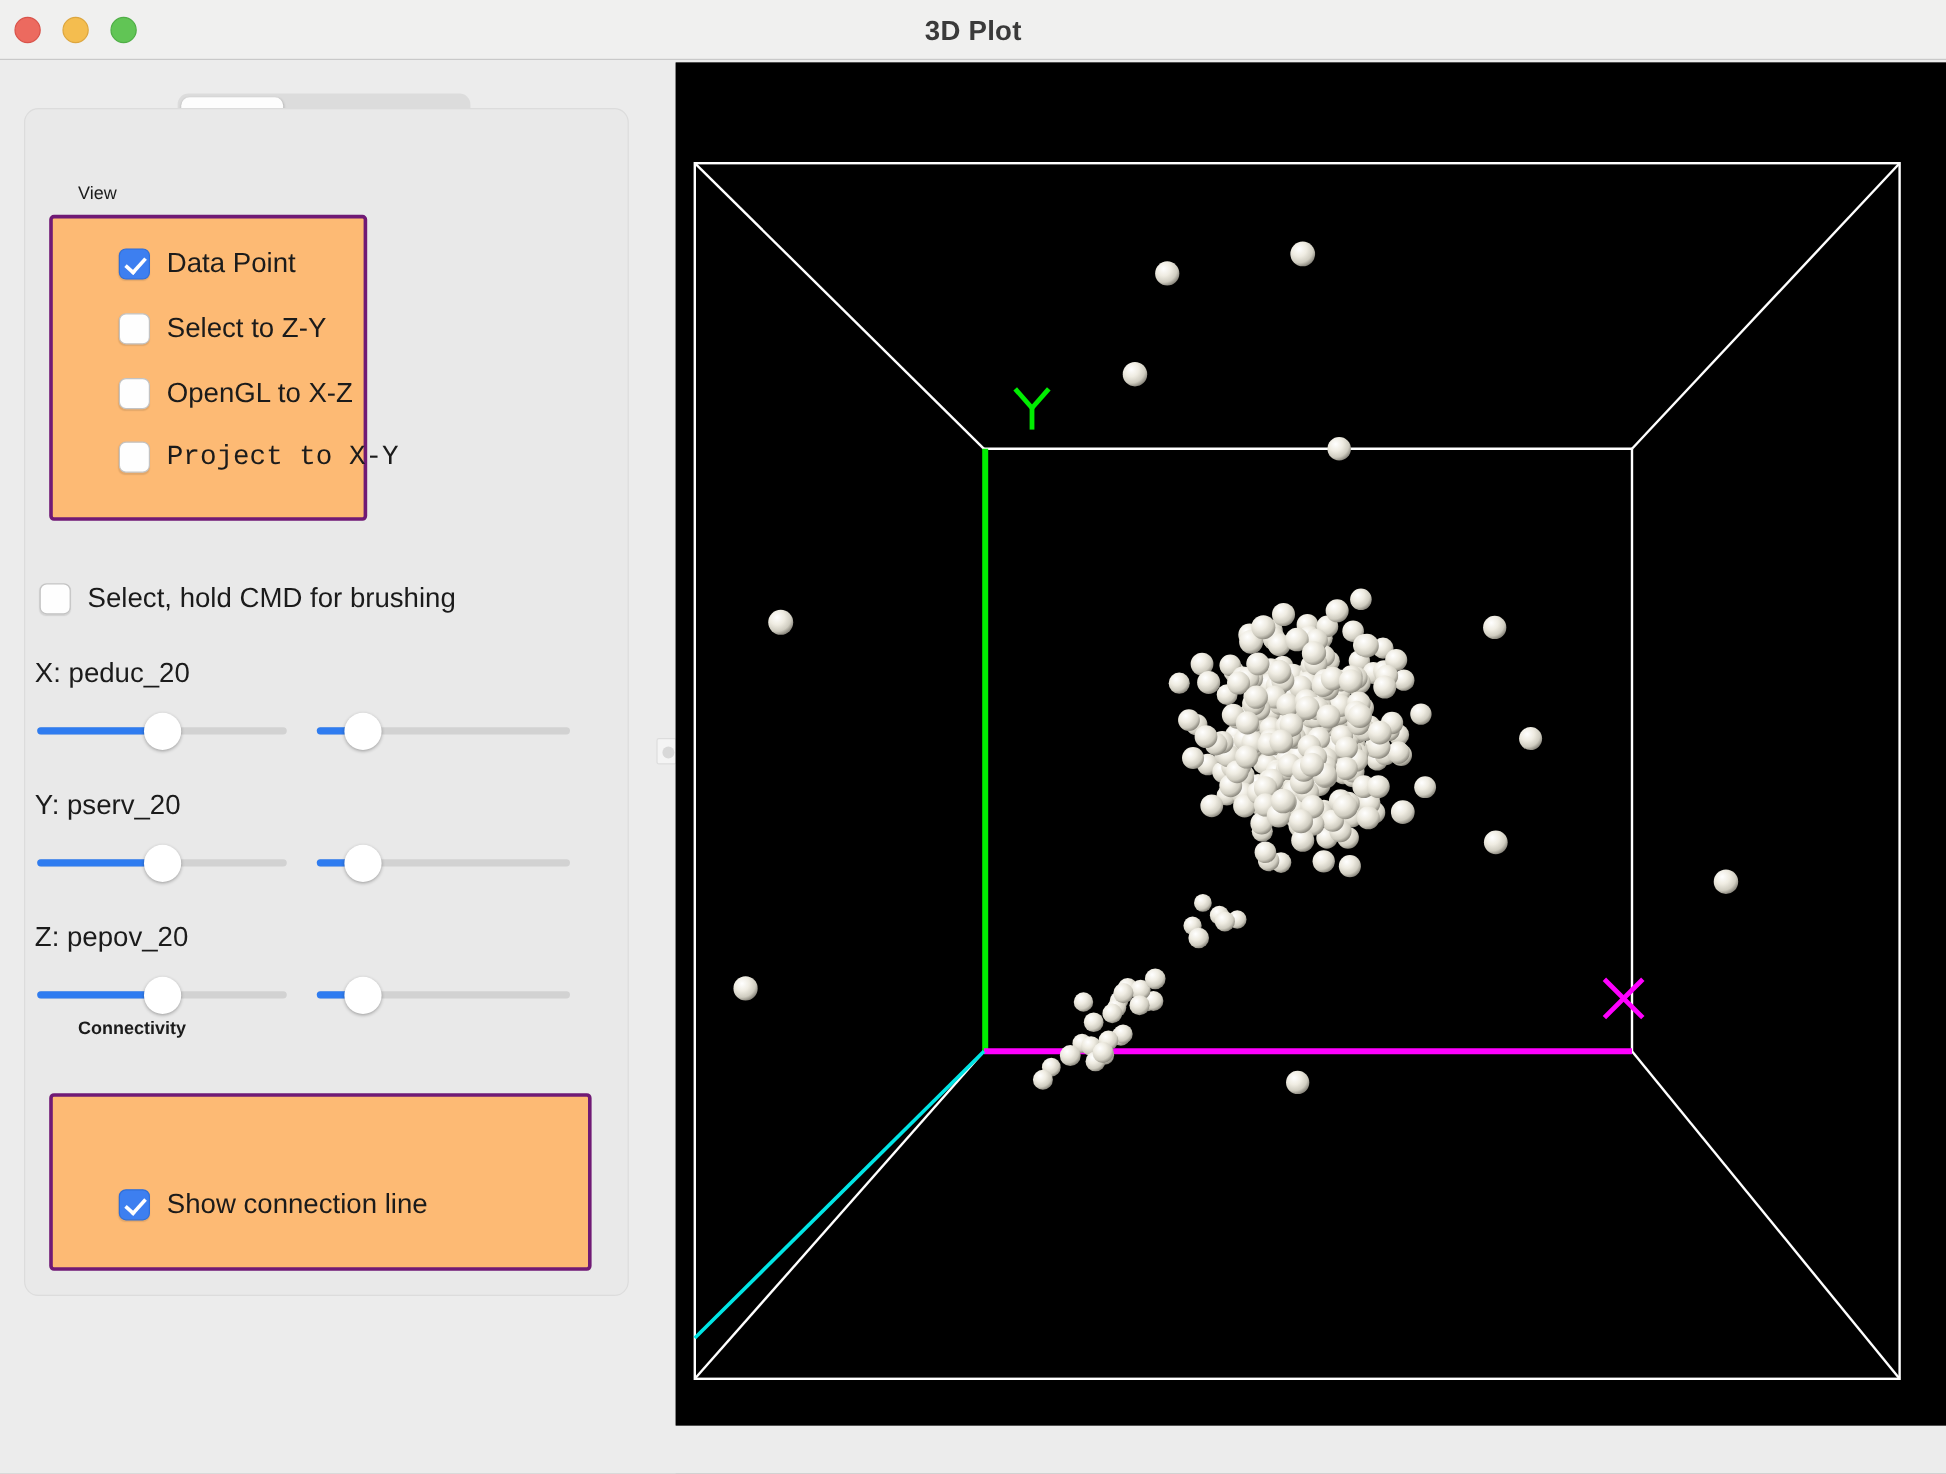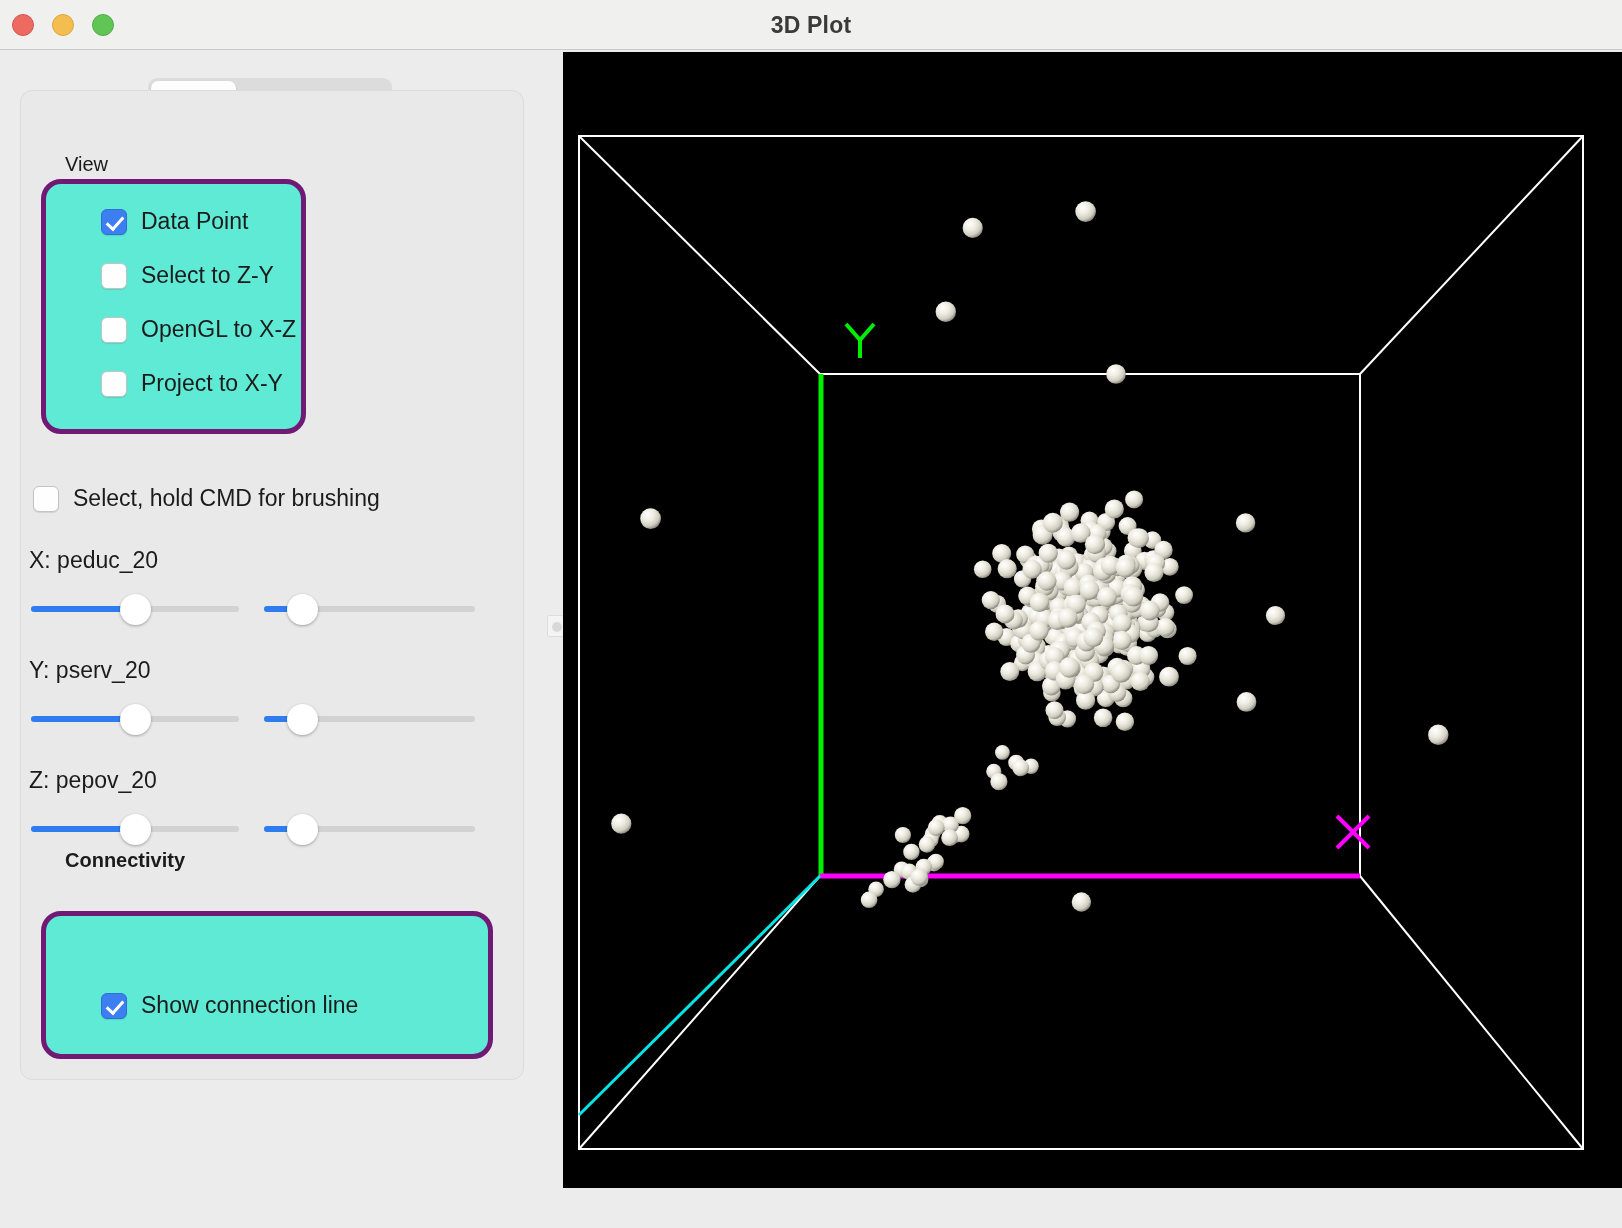--- a/index.html
+++ b/index.html
@@ -98,29 +98,29 @@
     left: 20px; top: 40px;
     width: 504px;
     height: 990px;
     background: #e9e9e9;
     border: 1px solid #dcdcdc;
     border-radius: 12px;
   }
 
   .group-label {
     position: absolute;
-    font-size: 20px;
+    font-size: 15px;
     color: #1b1b1b;
   }
 
   .groupbox {
     position: absolute;
-    background: #5eead4;
-    border: 5px solid #701a75;
-    border-radius: 20px;
+    background: #fdba74;
+    border: 3px solid #701a75;
+    border-radius: 4px;
   }
 
   
   .cbrow {
     position: absolute;
     display: flex;
     align-items: center;
     gap: 14px;
   }
   .cbox {
@@ -251,21 +251,21 @@
         <div class="cbrow" style="left:55px; top:78px;">
           <span class="cbox"></span>
           <span class="cblabel">Select to Z-Y</span>
         </div>
 
         <div class="cbrow" style="left:55px; top:132px;">
           <span class="cbox"></span>
           <span class="cblabel">OpenGL to X-Z</span>
         </div>
 
-        <div class="cbrow" style="left:55px; top:186px;">
+        <div class="cbrow" style="left:55px; top:186px;font-family:Liberation Mono, monospace;">
           <span class="cbox"></span>
           <span class="cblabel">Project to X-Y</span>
         </div>
       </div>
 
       <div class="cbrow" style="left:12px; top:394px;">
         <span class="cbox"></span>
         <span class="cblabel">Select, hold CMD for brushing</span>
       </div>
 

